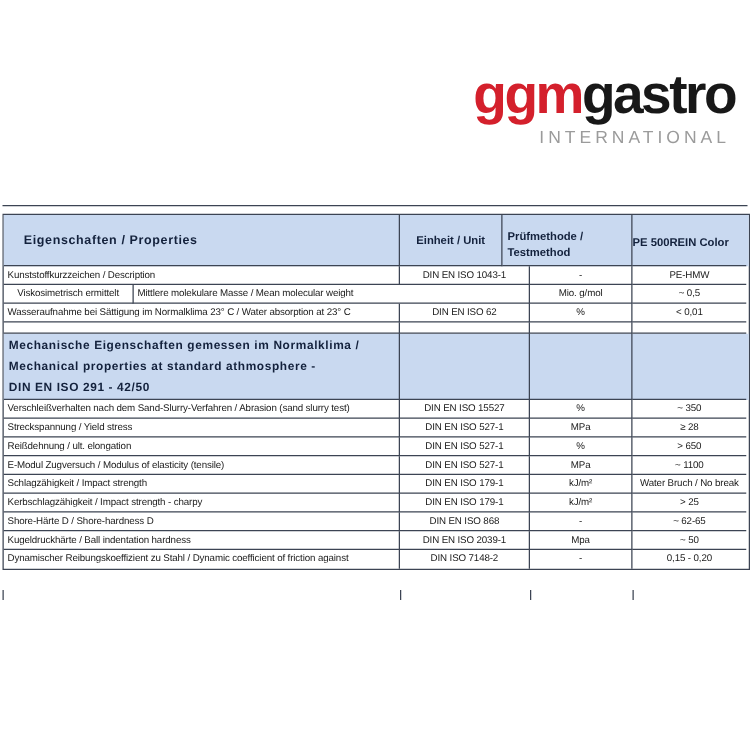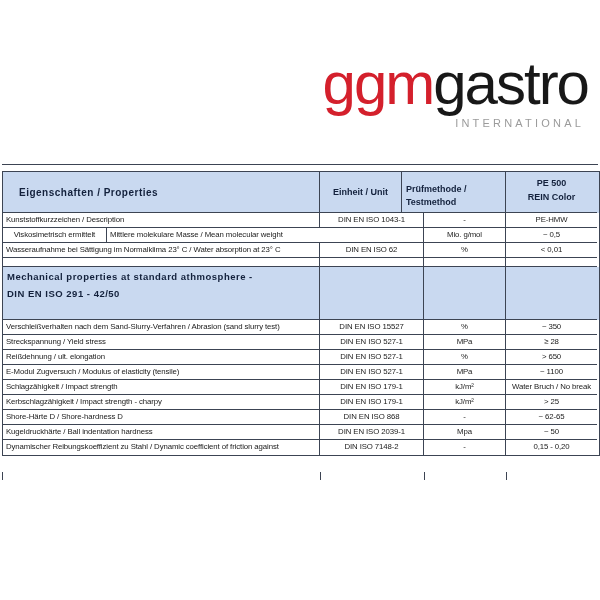--- a/index.html
+++ b/index.html
@@ -3,42 +3,42 @@
 <meta charset="utf-8">
 <style>
   html,body{margin:0;padding:0}
   body{
     width:600px;height:600px;position:relative;overflow:hidden;
     background:#ffffff;
     font-family:"Liberation Sans", sans-serif;
   }
   
   .logo{position:absolute;top:54px;right:12px;text-align:right}
-  .logo-main{font-weight:normal;font-size:60px;line-height:1;letter-spacing:-2px;white-space:nowrap}
+  .logo-main{font-weight:bold;font-size:44px;line-height:1;letter-spacing:-2px;white-space:nowrap}
   .logo-red{color:#d4202c}
   .logo-dark{color:#181818}
-  .logo-sub{font-size:11px;letter-spacing:3.2px;color:#9b9b9b;margin-top:3px;padding-right:4px}
+  .logo-sub{font-size:14px;letter-spacing:3.2px;color:#9b9b9b;margin-top:3px;padding-right:4px}
   
   .toprule{position:absolute;left:2px;top:164px;width:596px;height:1px;background:#3c4453}
   .tbl{position:absolute;left:2px;top:171px;width:596px;border:1px solid #3c4453;background:#fff}
   .row{display:flex}
   .c{box-sizing:border-box;border-right:1px solid #3c4453;border-bottom:1px solid #3c4453;
      overflow:hidden;white-space:nowrap}
   .c1{width:317px}
   .c2{width:104px}
   .c3{width:82px}
   .c4{width:91px;border-right:none}
   
   .hdr{background:#c9d9f0;height:41px}
   .hdr .c{color:#13213c;font-weight:bold}
   .hdr .c1{font-size:10px;letter-spacing:.5px;display:flex;align-items:center;padding-left:16px}
   .hdr .c2{font-size:9px;display:flex;flex-direction:column;justify-content:flex-end;
            padding:0 0 4px 4px;line-height:12.5px}
   .hdr .c3{font-size:9px;display:flex;align-items:center;justify-content:center}
-  .hdr .c4{font-size:9px;display:flex;flex-direction:column;align-items:center;
+  .hdr .c4{font-size:9px;display:flex;flex-direction:row;align-items:center;
            padding-top:5px;line-height:13.5px}
   
   .dr{height:15px}
   .dr .c{font-size:7.8px;line-height:14px;color:#1a1a1a;letter-spacing:-.1px}
   .dr .c1{padding-left:3px}
   .dr .c2,.dr .c3,.dr .c4{text-align:center}
   
   .spacer{height:9px}
   .spacer .c{height:9px}
   
@@ -102,20 +102,21 @@
 
   <div class="row spacer">
     <div class="c c1"></div>
     <div class="c c2"></div>
     <div class="c c3"></div>
     <div class="c c4"></div>
   </div>
 
   <div class="row sec">
     <div class="c c1">
+      <div class="secline">Mechanische Eigenschaften gemessen im Normalklima /</div>
       <div class="secline">Mechanical properties at standard athmosphere -</div>
       <div class="secline">DIN EN ISO 291 - 42/50</div>
     </div>
     <div class="c c2"></div>
     <div class="c c3"></div>
     <div class="c c4"></div>
   </div>
 
   <div class="row dr">
     <div class="c c1">Verschleißverhalten nach dem Sand-Slurry-Verfahren / Abrasion (sand slurry test)</div>

